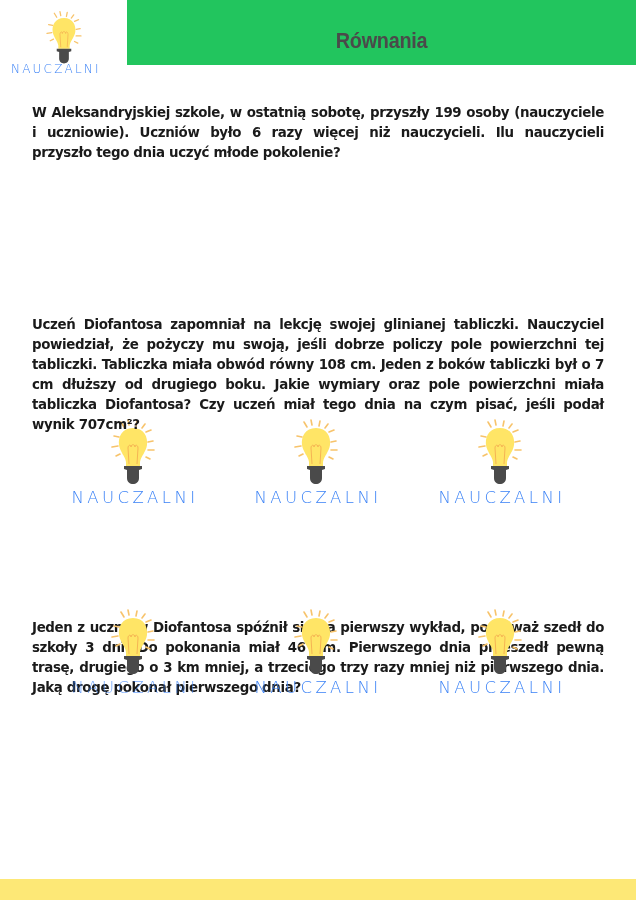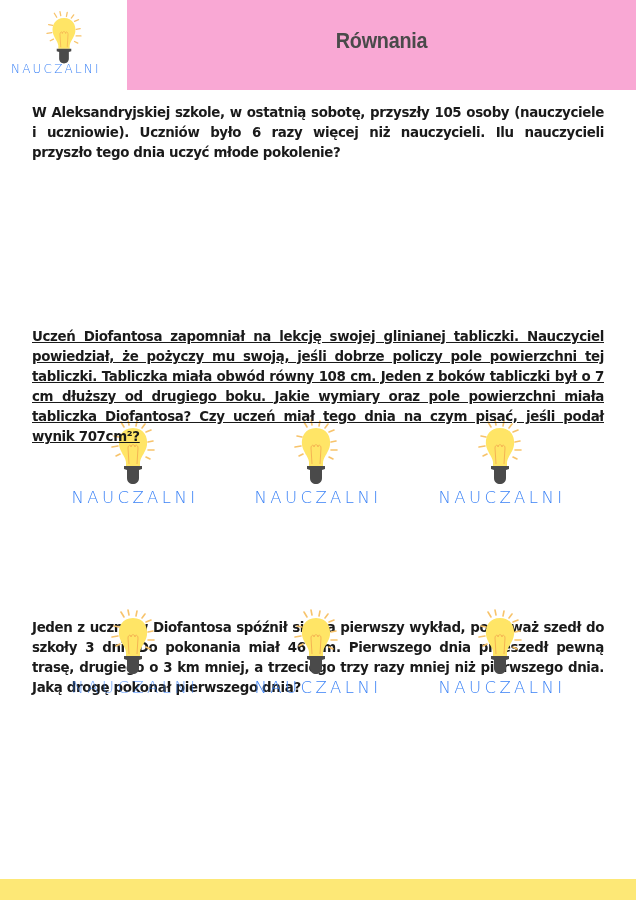--- a/index.html
+++ b/index.html
@@ -12,38 +12,38 @@
       position: absolute; left: 0; top: 0; width: 127px; height: 78px;
       background: #ffffff;
     }
     .logo .bulb { position: absolute; left: 42px; top: 10px; width: 44px; height: 55px; }
     .brand {
       position: absolute; color: #3b82f6; font-family: "DejaVu Sans", sans-serif;
       font-weight: 300; letter-spacing: 2.6px; white-space: nowrap;
     }
     .logo .brand { left: 11px; top: 62px; font-size: 12px; letter-spacing: 2.2px; }
     .header-band {
-      position: absolute; left: 127px; top: 0; width: 509px; height: 90px;
-      background: #f9a8d4;
+      position: absolute; left: 127px; top: 0; width: 509px; height: 65px;
+      background: #22c55e;
     }
     .title {
       position: absolute; left: 0; right: 0; top: 28px; text-align: center;
       font-family: "Liberation Sans", sans-serif; font-weight: 700;
       font-size: 22px; color: #4a4a4a; letter-spacing: -0.3px;
       transform: scaleX(0.9);
     }
     .task {
       position: absolute; left: 32px; width: 572px;
       font-family: "DejaVu Sans", sans-serif; font-weight: 700;
       font-size: 13.4px; line-height: 20px; color: #1a1a1a;
       text-align: justify; z-index: 1;
       letter-spacing: -0.35px;
     }
     .task-1 { top: 103px; }
-    .task-2 { top: 327px; text-decoration: underline; }
+    .task-2 { top: 315px; }
     .task-3 { top: 618px; }
     .wm { position: absolute; width: 150px; height: 90px; }
     .wm .bulb { position: absolute; left: 47px; top: 0; width: 52px; height: 68px; }
     .wm .brand { position: absolute; left: 0; top: 70px; width: 150px; text-align: center; font-size: 16.5px; letter-spacing: 3.4px; }
     .wm.front { z-index: 2; }
     .wm.back { z-index: 0; }
     .footer-band {
       position: absolute; left: 0; top: 879px; width: 636px; height: 21px;
       background: #fde876;
     }
@@ -80,21 +80,21 @@
   <svg class="bulb">
       <use href="#bulb"></use>
     </svg>
   <span class="brand">NAUCZALNI</span>
 </div>
 
 <div class="header-band">
   <div class="title">Równania</div>
 </div>
 
-<div class="task task-1">W Aleksandryjskiej szkole, w ostatnią sobotę, przyszły 105 osoby (nauczyciele i uczniowie). Uczniów było 6 razy więcej niż nauczycieli. Ilu nauczycieli przyszło tego dnia uczyć młode pokolenie?</div>
+<div class="task task-1">W Aleksandryjskiej szkole, w ostatnią sobotę, przyszły 199 osoby (nauczyciele i uczniowie). Uczniów było 6 razy więcej niż nauczycieli. Ilu nauczycieli przyszło tego dnia uczyć młode pokolenie?</div>
 <div class="task task-2">Uczeń Diofantosa zapomniał na lekcję swojej glinianej tabliczki. Nauczyciel powiedział, że pożyczy mu swoją, jeśli dobrze policzy pole powierzchni tej tabliczki. Tabliczka miała obwód równy 108 cm. Jeden z boków tabliczki był o 7 cm dłuższy od drugiego boku. Jakie wymiary oraz pole powierzchni miała tabliczka Diofantosa? Czy uczeń miał tego dnia na czym pisać, jeśli podał wynik 707cm²?</div>
 <div class="task task-3">Jeden z uczniów Diofantosa spóźnił się na pierwszy wykład, ponieważ szedł do szkoły 3 dni. Do pokonania miał 46 km. Pierwszego dnia przeszedł pewną trasę, drugiego o 3 km mniej, a trzeciego trzy razy mniej niż pierwszego dnia. Jaką drogę pokonał pierwszego dnia?</div>
 
 <div class="wm back" style="left:60px; top:418px;">
   <svg class="bulb">
       <use href="#bulb"></use>
     </svg>
   <span class="brand">NAUCZALNI</span>
 </div>
 <div class="wm back" style="left:243px; top:418px;">

